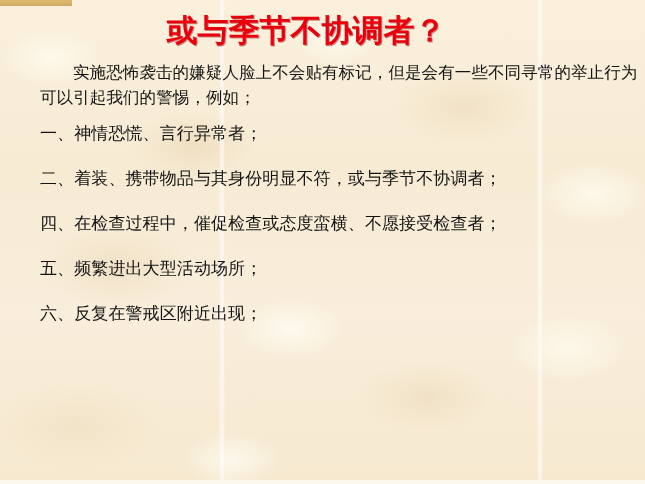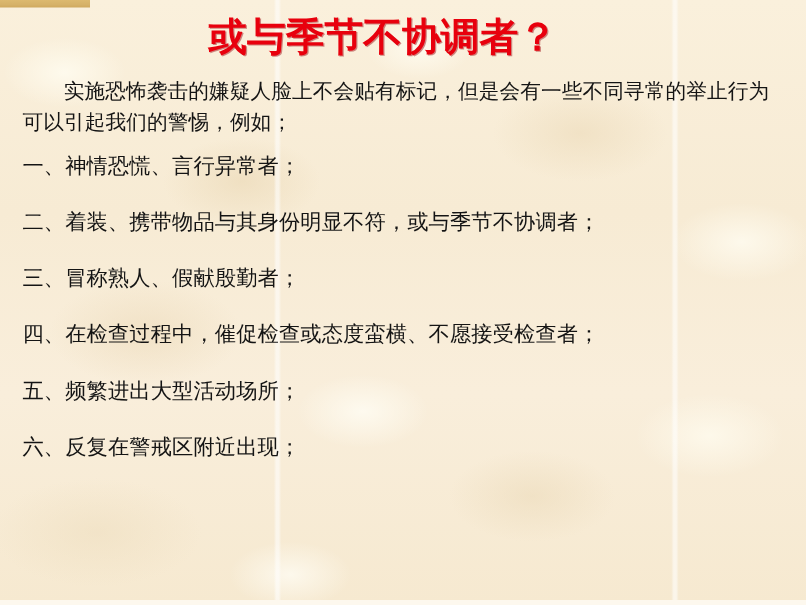--- a/index.html
+++ b/index.html
@@ -72,21 +72,21 @@
     font-weight: bold;
     color: #e8000d;
     letter-spacing: 0px;
     line-height: 44px;
     white-space: nowrap;
     text-shadow: 1px 1px 0 rgba(150,0,8,0.45);
   }
 
   #content {
     position: absolute;
-    left: 18px;
+    left: 40px;
     top: 60px;
     width: 600px;
     color: #141414;
   }
 
   #intro {
     font-size: 16.5px;
     line-height: 25px;
     text-indent: 33px;
     margin: 0 0 11px 0;
@@ -115,21 +115,20 @@
   <div id="title">或与季节不协调者？</div>
 
   <div id="content">
 
     <p id="intro">实施恐怖袭击的嫌疑人脸上不会贴有标记，但是会有一些不同寻常的举止行为可以引起我们的警惕，例如；</p>
 
     <p class="list-item">一、神情恐慌、言行异常者；</p>
 
     <p class="list-item">二、着装、携带物品与其身份明显不符，或与季节不协调者；</p>
 
-    <p class="list-item">三、冒称熟人、假献殷勤者；</p>
 
     <p class="list-item">四、在检查过程中，催促检查或态度蛮横、不愿接受检查者；</p>
 
     <p class="list-item">五、频繁进出大型活动场所；</p>
 
     <p class="list-item">六、反复在警戒区附近出现；</p>
 
 
   </div>
 

